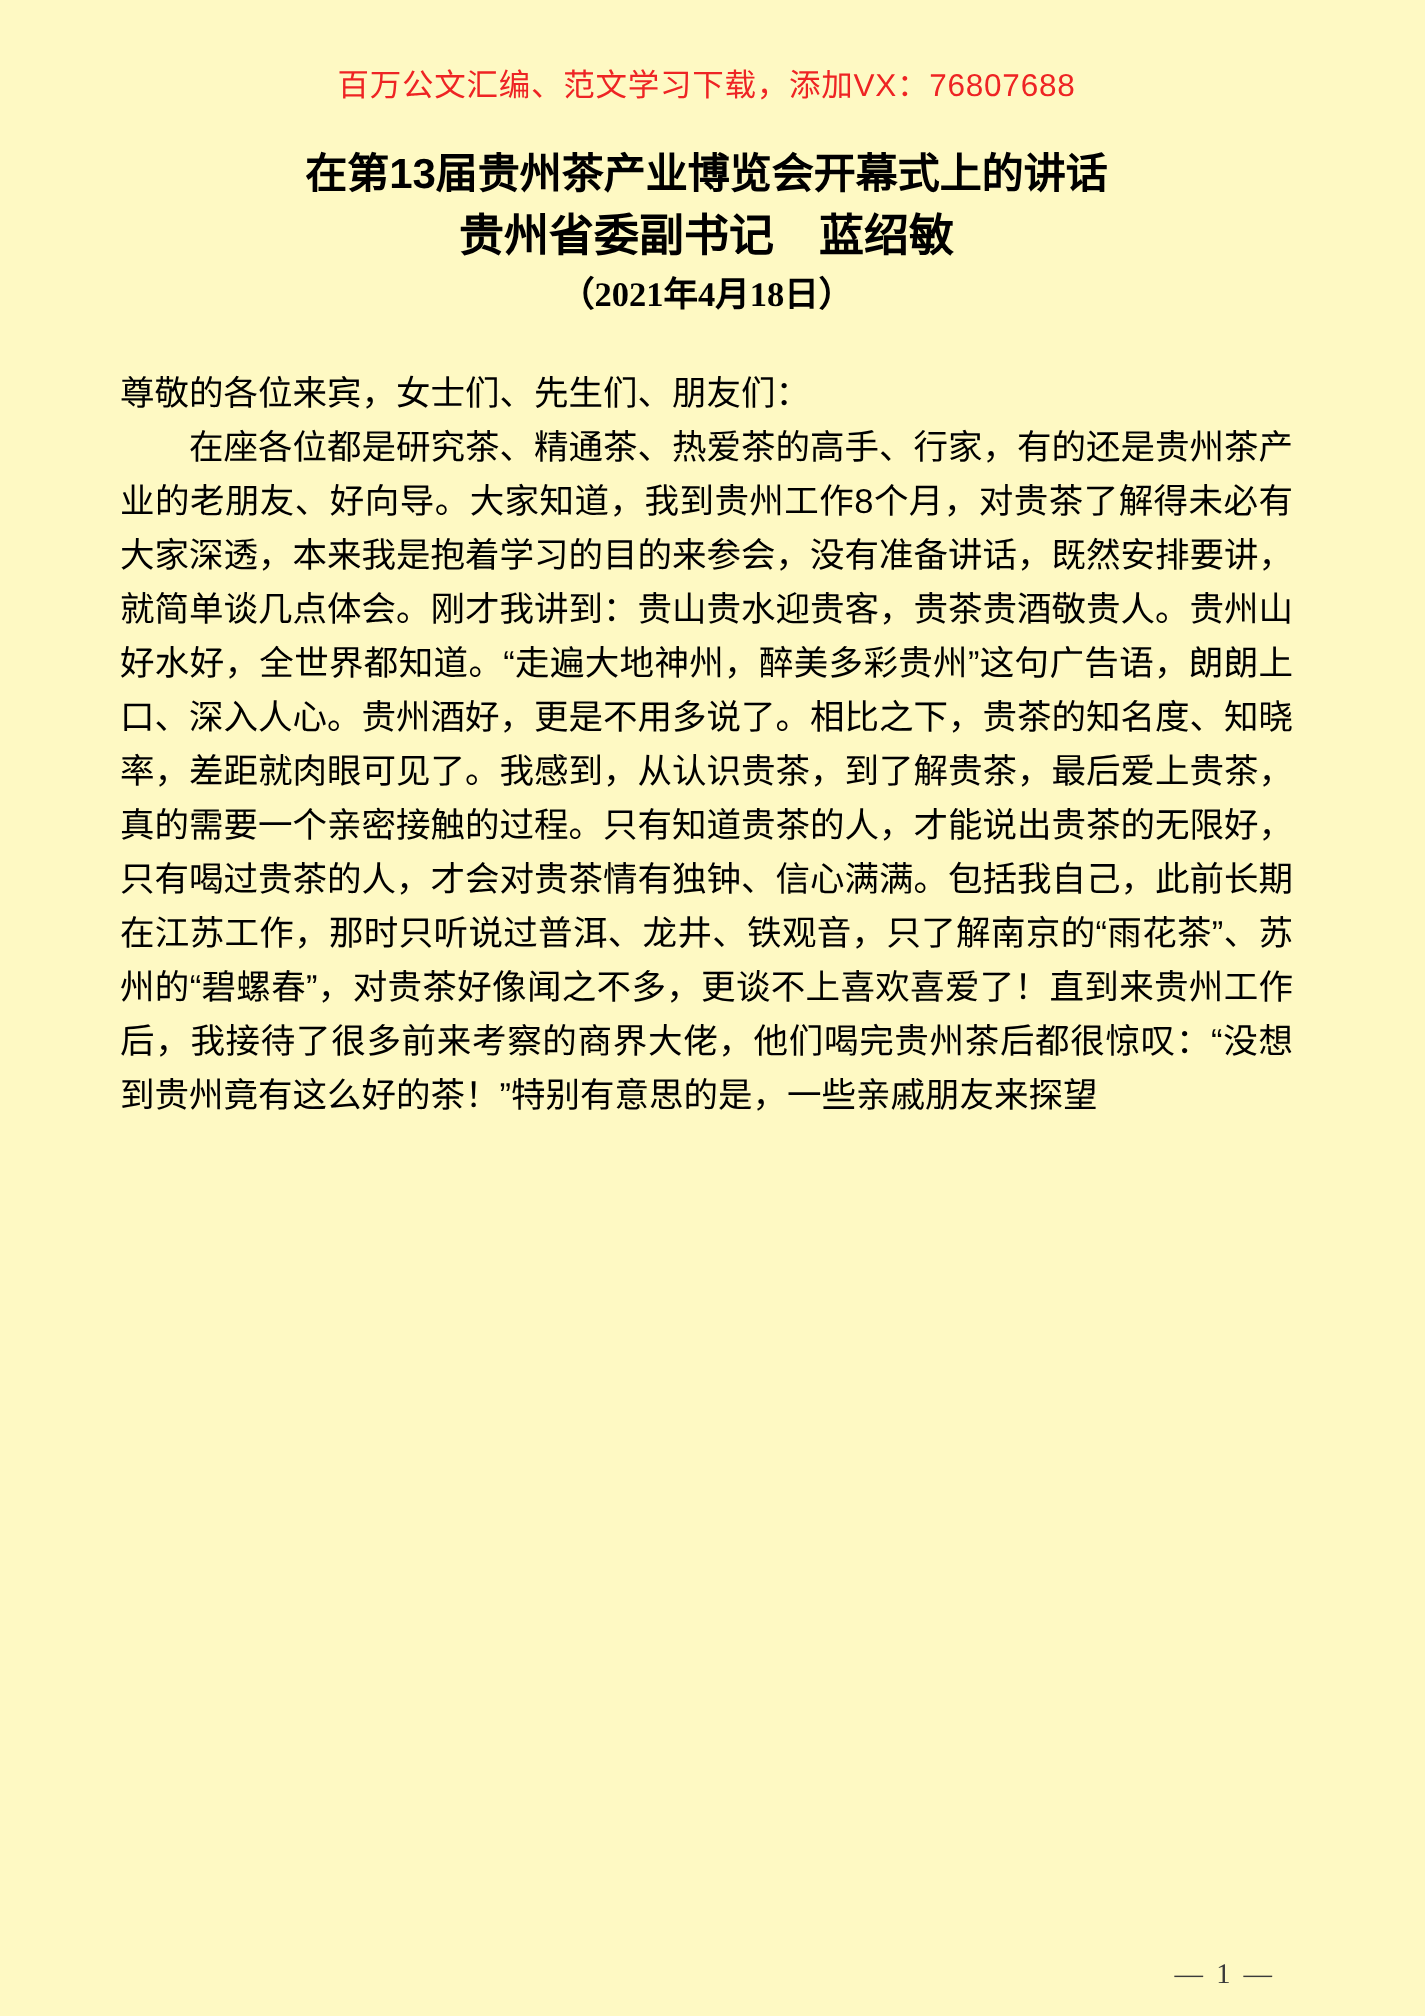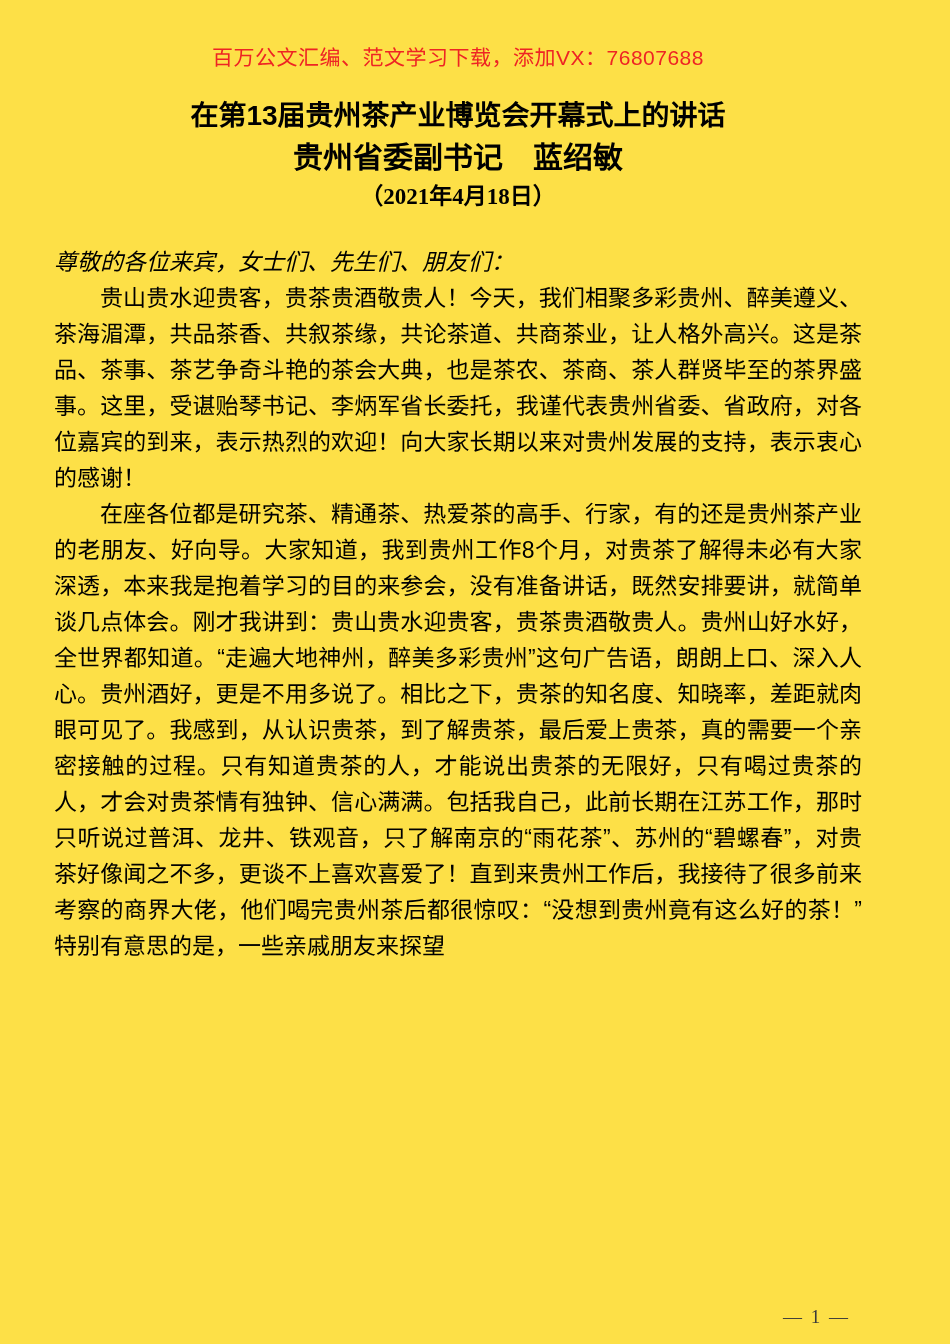--- a/index.html
+++ b/index.html
@@ -6,23 +6,23 @@
   html, body {
     margin: 0;
     padding: 0;
     background: #ffffff;
   }
   .page {
     position: relative;
     width: 950px;
     height: 1344px;
     margin: 0 auto;
-    background: #fde047;
+    background: #fef9c3;
     box-sizing: border-box;
-    padding: 45px 88px 0 54px;
+    padding: 45px 88px 0 80px;
     font-family: "Liberation Sans", "DejaVu Sans", sans-serif;
     color: #000000;
     overflow: hidden;
   }
   .ad-banner {
     text-align: center;
     font-size: 21px;
     font-weight: 400;
     line-height: 25px;
     letter-spacing: 0.5px;
@@ -55,21 +55,20 @@
     margin: 0;
     font-size: 23px;
     line-height: 36px;
     text-align: justify;
     text-justify: inter-ideograph;
     text-indent: 2em;
     word-break: break-all;
   }
   .doc-body p.no-indent {
     text-indent: 0;
-    font-style: italic;
   }
   .page-number {
     position: absolute;
     right: 100px;
     bottom: 16px;
     font-family: "Liberation Serif", "DejaVu Serif", serif;
     font-size: 19px;
     color: #3a3a3a;
     letter-spacing: 2px;
     white-space: nowrap;
@@ -83,19 +82,18 @@
   <div class="ad-banner" style="color: rgb(238, 36, 36);">百万公文汇编、范文学习下载，添加VX：76807688</div>
 
   <h1 class="title">在第13届贵州茶产业博览会开幕式上的讲话</h1>
 
   <div class="byline">贵州省委副书记　蓝绍敏</div>
 
   <div class="dateline">（2021年4月18日）</div>
 
   <div class="doc-body">
     <p class="no-indent">尊敬的各位来宾，女士们、先生们、朋友们：</p>
-    <p>贵山贵水迎贵客，贵茶贵酒敬贵人！今天，我们相聚多彩贵州、醉美遵义、茶海湄潭，共品茶香、共叙茶缘，共论茶道、共商茶业，让人格外高兴。这是茶品、茶事、茶艺争奇斗艳的茶会大典，也是茶农、茶商、茶人群贤毕至的茶界盛事。这里，受谌贻琴书记、李炳军省长委托，我谨代表贵州省委、省政府，对各位嘉宾的到来，表示热烈的欢迎！向大家长期以来对贵州发展的支持，表示衷心的感谢！</p>
     <p>在座各位都是研究茶、精通茶、热爱茶的高手、行家，有的还是贵州茶产业的老朋友、好向导。大家知道，我到贵州工作8个月，对贵茶了解得未必有大家深透，本来我是抱着学习的目的来参会，没有准备讲话，既然安排要讲，就简单谈几点体会。刚才我讲到：贵山贵水迎贵客，贵茶贵酒敬贵人。贵州山好水好，全世界都知道。“走遍大地神州，醉美多彩贵州”这句广告语，朗朗上口、深入人心。贵州酒好，更是不用多说了。相比之下，贵茶的知名度、知晓率，差距就肉眼可见了。我感到，从认识贵茶，到了解贵茶，最后爱上贵茶，真的需要一个亲密接触的过程。只有知道贵茶的人，才能说出贵茶的无限好，只有喝过贵茶的人，才会对贵茶情有独钟、信心满满。包括我自己，此前长期在江苏工作，那时只听说过普洱、龙井、铁观音，只了解南京的“雨花茶”、苏州的“碧螺春”，对贵茶好像闻之不多，更谈不上喜欢喜爱了！直到来贵州工作后，我接待了很多前来考察的商界大佬，他们喝完贵州茶后都很惊叹：“没想到贵州竟有这么好的茶！”特别有意思的是，一些亲戚朋友来探望</p>
   </div>
 
   <div class="page-number">— 1 —</div>
 
 </div>
 
 </body></html>

